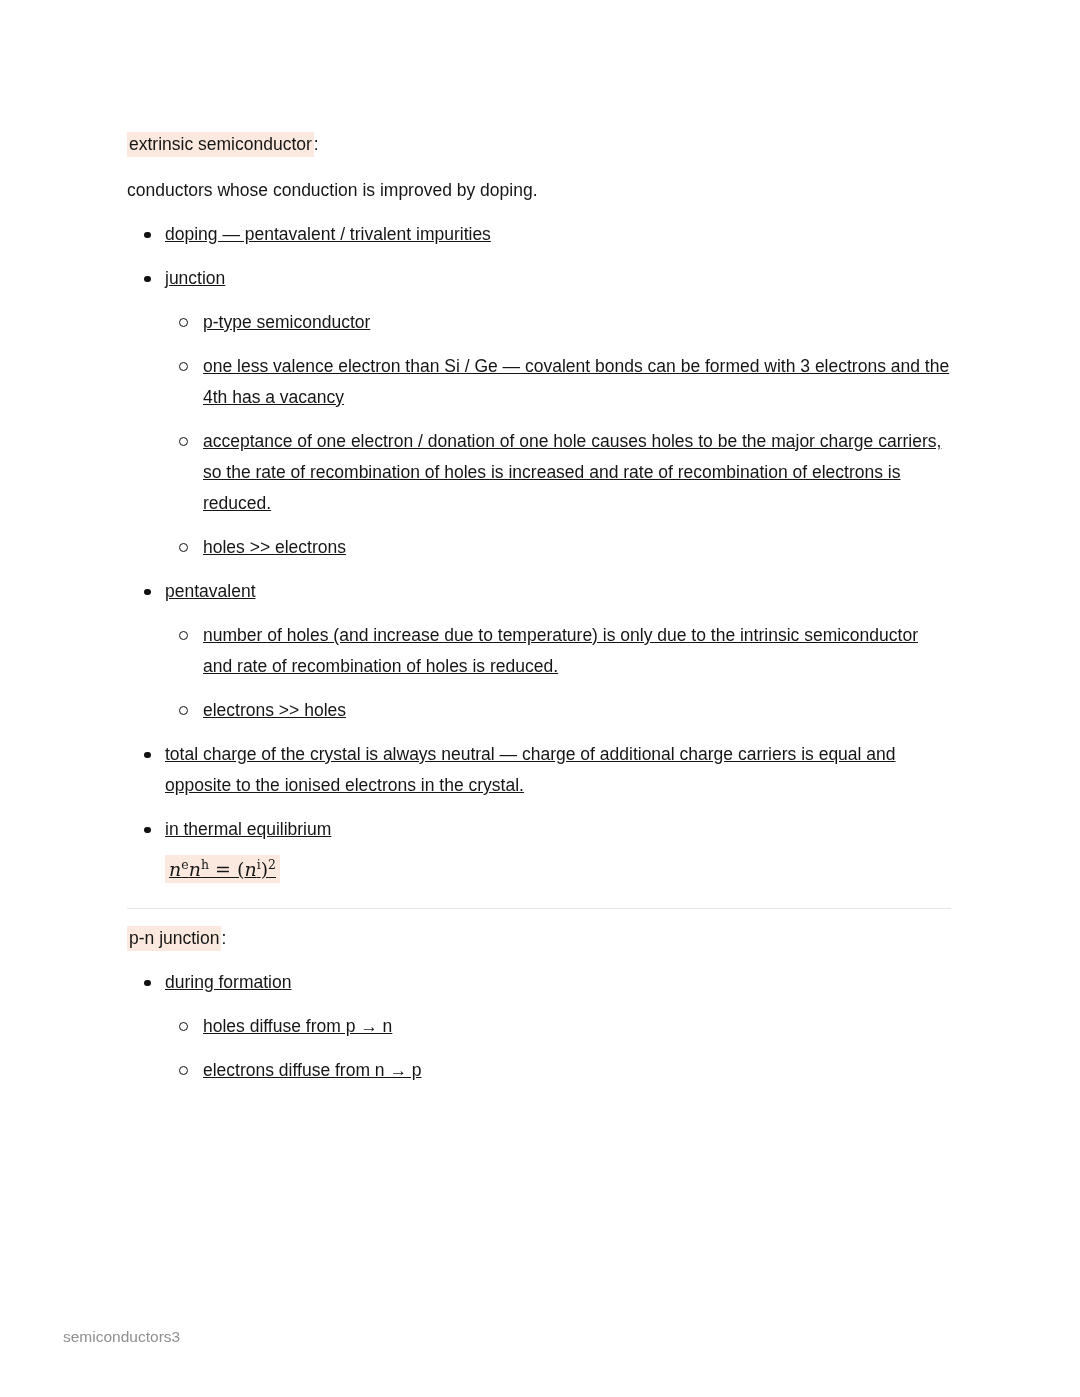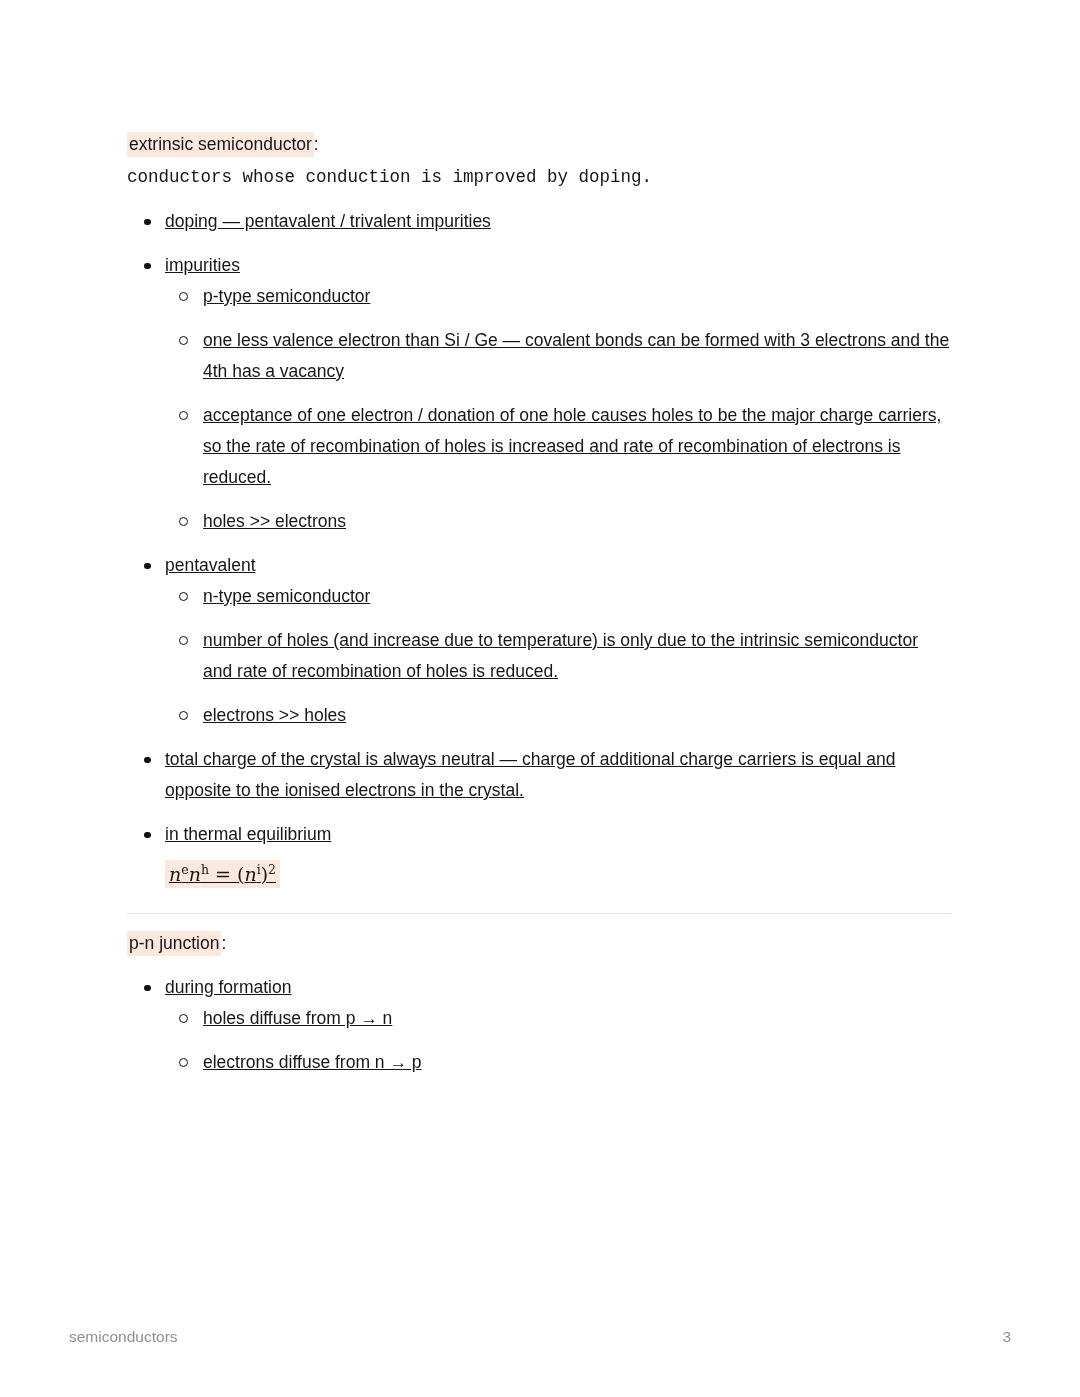--- a/index.html
+++ b/index.html
@@ -15,31 +15,31 @@
   .content {
     position:absolute;
     left:127px; top:129px; width:824px;
     font-size:17.5px; line-height:31px;
   }
   .hl {
     background:var(--highlight,#fbe9e0);
     padding:2px 2px 3px 2px;
     text-align:right;
   }
-  .para { margin-top:2px;font-family:Liberation Mono, monospace; }
+  .para { margin-top:15px; }
   ul { list-style:none; }
   .l1 { margin-top:13px;text-decoration:underline; }
   .l1 > li { position:relative; padding-left:38px; margin-bottom:13px; }
   .l1 > li:last-child { margin-bottom:0; }
   .m1 {
     position:absolute; left:17px; top:12.5px;
     width:6.5px; height:6.5px; border-radius:50%;
     background:#121212;
   }
-  .l2 { }
+  .l2 { margin-top:13px; }
   .l2 > li { position:relative; padding-left:38px; margin-bottom:13px; }
   .l2 > li:last-child { margin-bottom:0; }
   .m2 {
     position:absolute; left:14px; top:11px;
     width:9px; height:9px; border-radius:50%;
     border:1.6px solid #121212; background:transparent;
   }
   .eq-wrap { margin-top:10px; }
   .eq {
     font-family:"DejaVu Serif","Liberation Serif",serif;
@@ -48,22 +48,22 @@
   }
   .eq i { font-style:italic; }
   .eq sup { font-size:12.5px; vertical-align:super; line-height:0; }
   .eq sup.up { font-style:normal; }
   .divider {
     border:none;
     border-top:1px solid var(--divider,#e4e4e4);
     margin:22px 0 14px 0;
   }
   .footer {
-    position:absolute; left:69px; right:69px; bottom:51px;
-    display:flex; justify-content:space-between; align-items:baseline;
+    position:absolute; left:63px; right:69px; bottom:51px;
+    display:flex; justify-content:flex-start; align-items:baseline;
     font-size:15.5px; color:var(--footer-text,#8f8f8f);
   }
 </style>
 </head>
 <body>
 
 <div class="page">
   <div class="content">
 
     <p class="heading"><span class="hl">extrinsic semiconductor</span><span>:</span></p>
@@ -72,21 +72,21 @@
 
     <ul class="l1">
 
       <li>
         <span class="m1"></span>
         <span>doping — pentavalent / trivalent impurities</span>
       </li>
 
       <li>
         <span class="m1"></span>
-        <span>impurities</span>
+        <span>junction</span>
         <ul class="l2">
           <li>
             <span class="m2"></span>
             <span>p-type semiconductor</span>
           </li>
           <li>
             <span class="m2"></span>
             <span>one less valence electron than Si / Ge — covalent bonds can be formed with 3 electrons and the 4th has a vacancy</span>
           </li>
           <li>
@@ -97,24 +97,20 @@
             <span class="m2"></span>
             <span>holes &gt;&gt; electrons</span>
           </li>
         </ul>
       </li>
 
       <li>
         <span class="m1"></span>
         <span>pentavalent</span>
         <ul class="l2">
-          <li>
-            <span class="m2"></span>
-            <span>n-type semiconductor</span>
-          </li>
           <li>
             <span class="m2"></span>
             <span>number of holes (and increase due to temperature) is only due to the intrinsic semiconductor and rate of recombination of holes is reduced.</span>
           </li>
           <li>
             <span class="m2"></span>
             <span>electrons &gt;&gt; holes</span>
           </li>
         </ul>
       </li>

